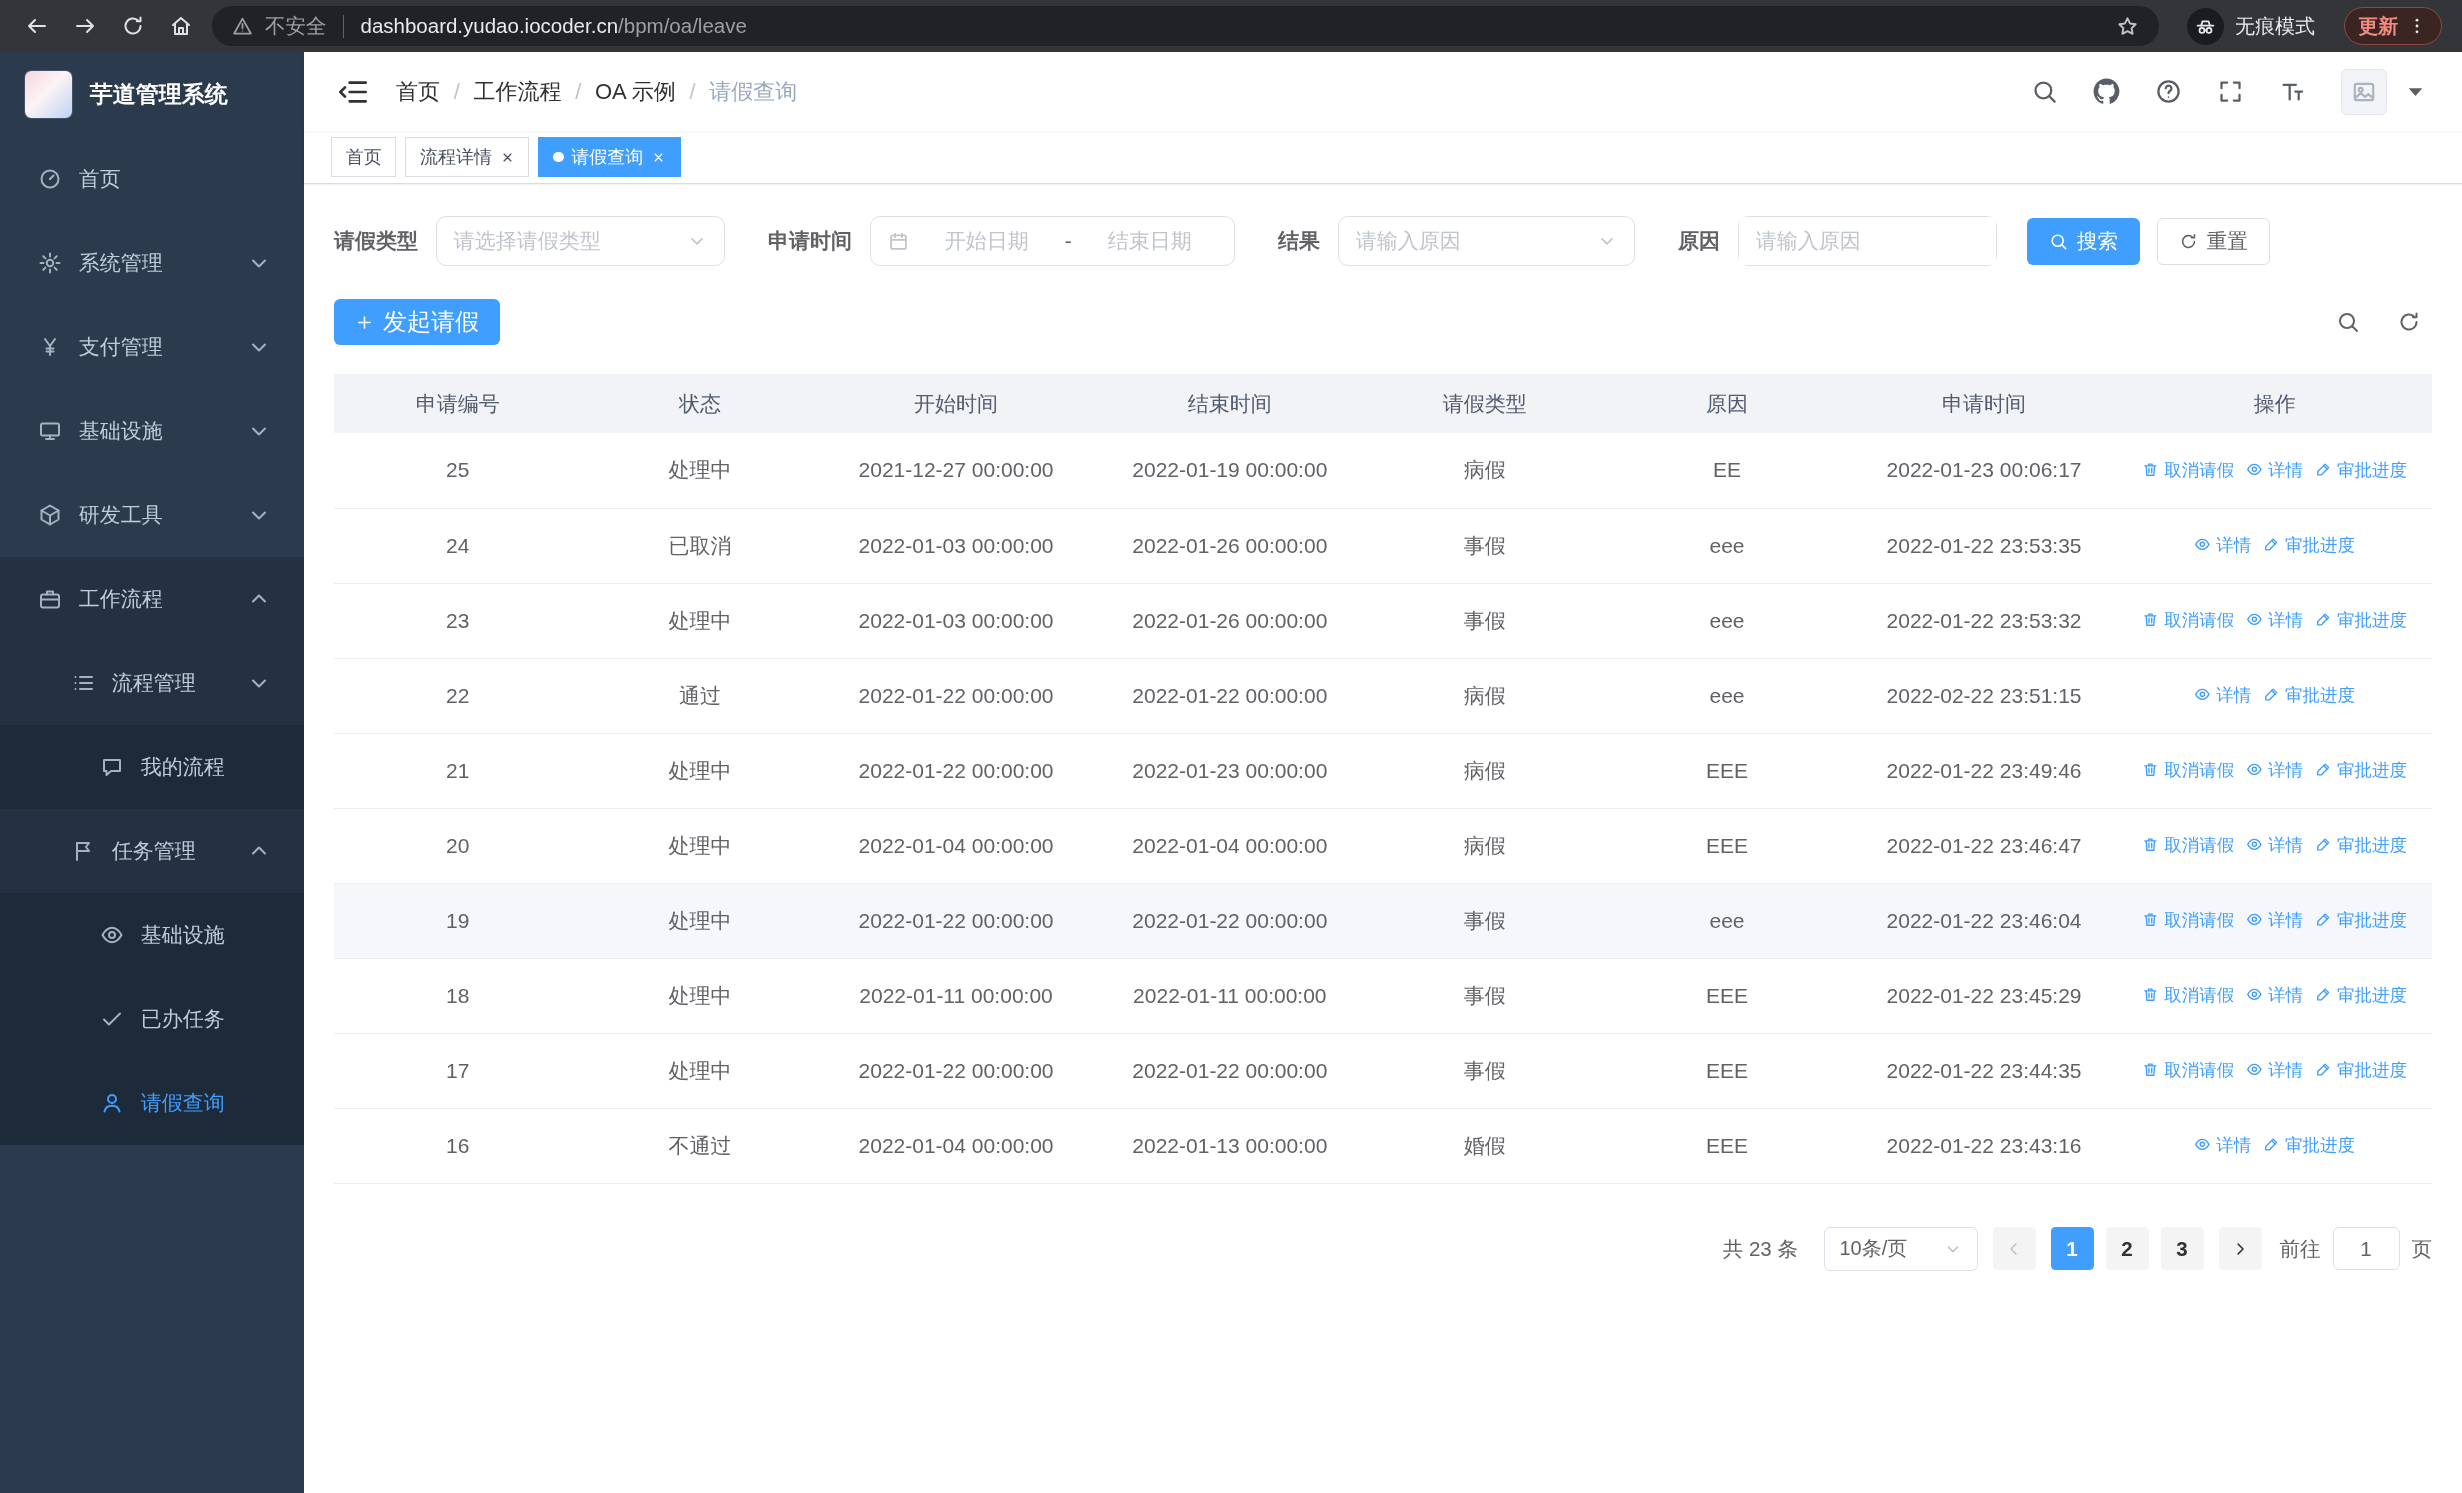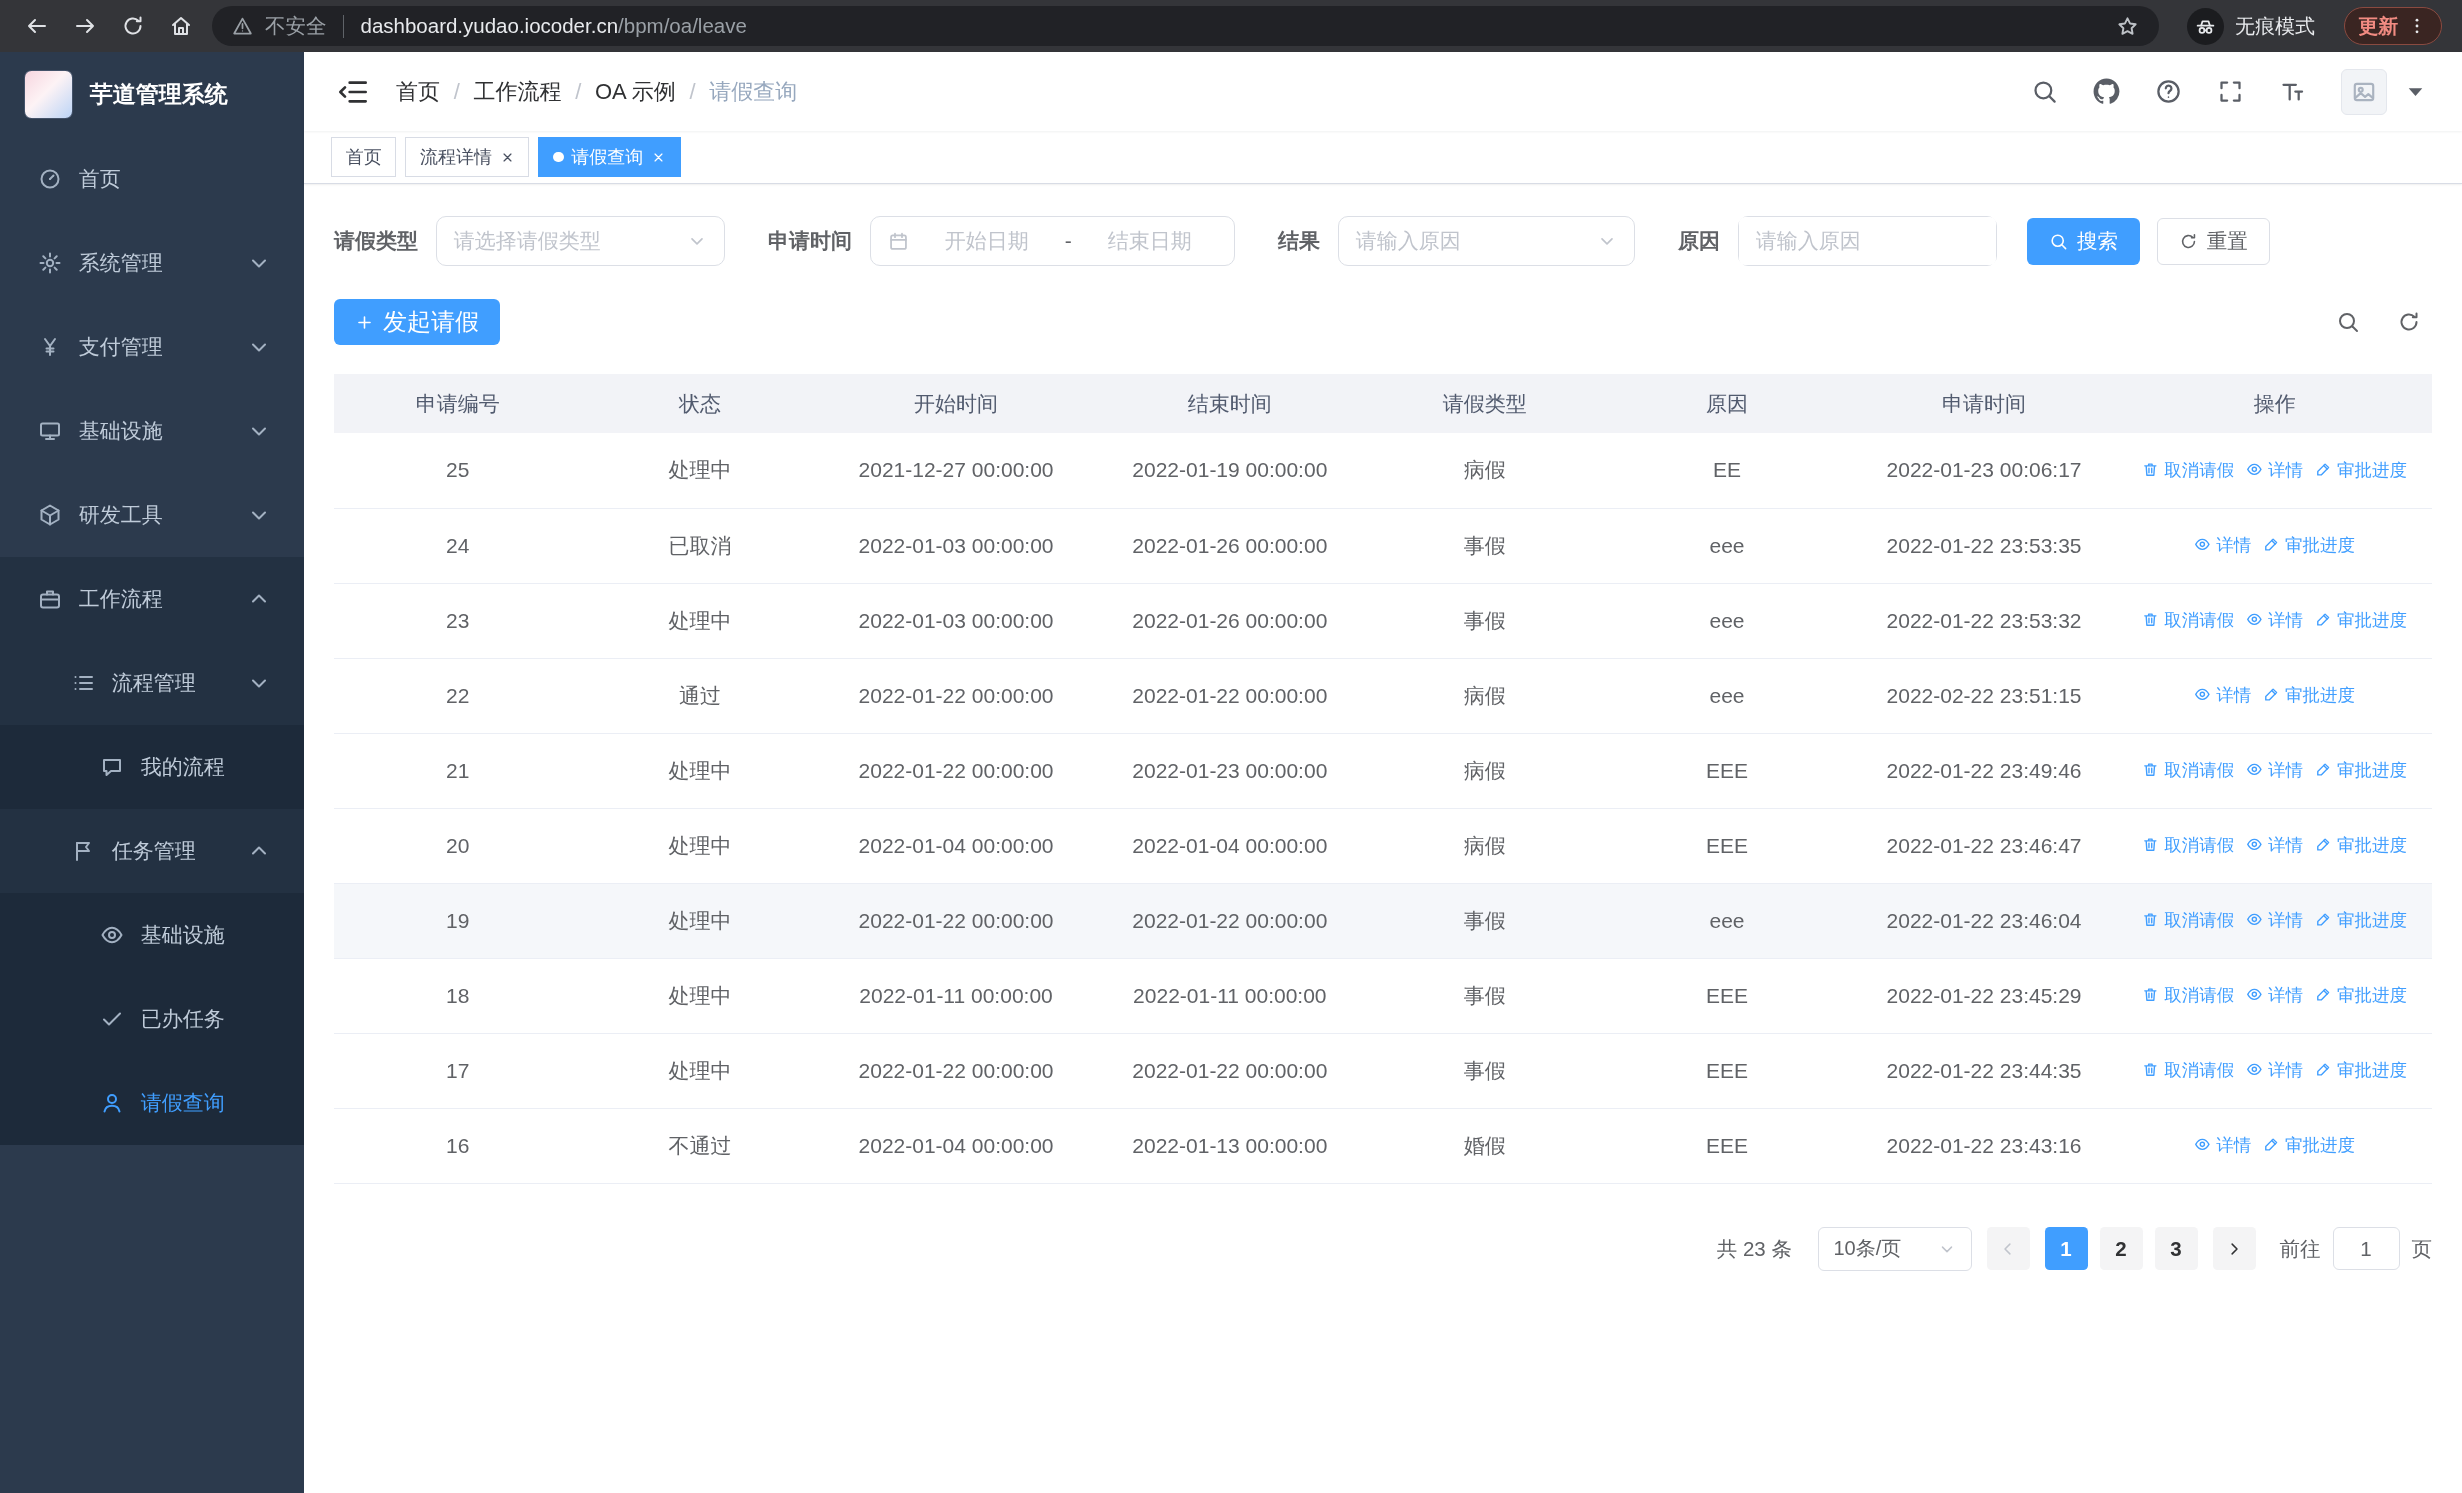--- a/index.html
+++ b/index.html
@@ -105,21 +105,21 @@
   .pagination{margin-top:43px;display:flex;align-items:center;justify-content:flex-end;gap:15px;font-size:20.5px;color:#606266}
   .pg-total{margin-right:10.6px;white-space:nowrap}
   .pg-size{width:154px;height:44px;border:0.8px solid #dcdfe6;border-radius:6px;display:flex;align-items:center;justify-content:space-between;padding:0 15px;font-size:20px;color:#606266;cursor:pointer}
   .pg-size .chev{width:18px;height:18px;color:#c0c4cc}
   .pg-btn{width:43px;height:43px;background:#f4f4f5;border:none;border-radius:4.6px;display:flex;align-items:center;justify-content:center;color:#303133;cursor:pointer}
   .pg-btn .icon{width:18px;height:18px}
   .pg-btn.disabled{color:#c0c4cc}
   .pg-pages{display:flex;gap:12px}
   .pg-num{min-width:43px;height:43px;background:#f4f4f5;border:none;border-radius:4.6px;font-size:20.5px;font-weight:600;color:#303133;display:flex;align-items:center;justify-content:center;cursor:pointer;font-family:inherit}
   .pg-num.active{background:#409eff;color:#fff}
-  .pg-goto{display:flex;align-items:center;gap:12px;margin-left:9px;white-space:nowrap}
+  .pg-goto{display:flex;align-items:center;gap:12px;margin-left:3px;white-space:nowrap}
   .pg-input{width:67px;height:43px;border:0.8px solid #dcdfe6;border-radius:6px;text-align:center;font-size:20.5px;color:#606266;outline:none;font-family:inherit}
 </style>
 </head>
 <body>
 
 <svg width="0" height="0" style="position:absolute" aria-hidden="true">
   <symbol id="arrow-left-icon" viewBox="0 0 24 24">
       <path d="M20 12H4M10 6l-6 6 6 6"></path>
     </symbol>
   <symbol id="arrow-right-icon" viewBox="0 0 24 24">

